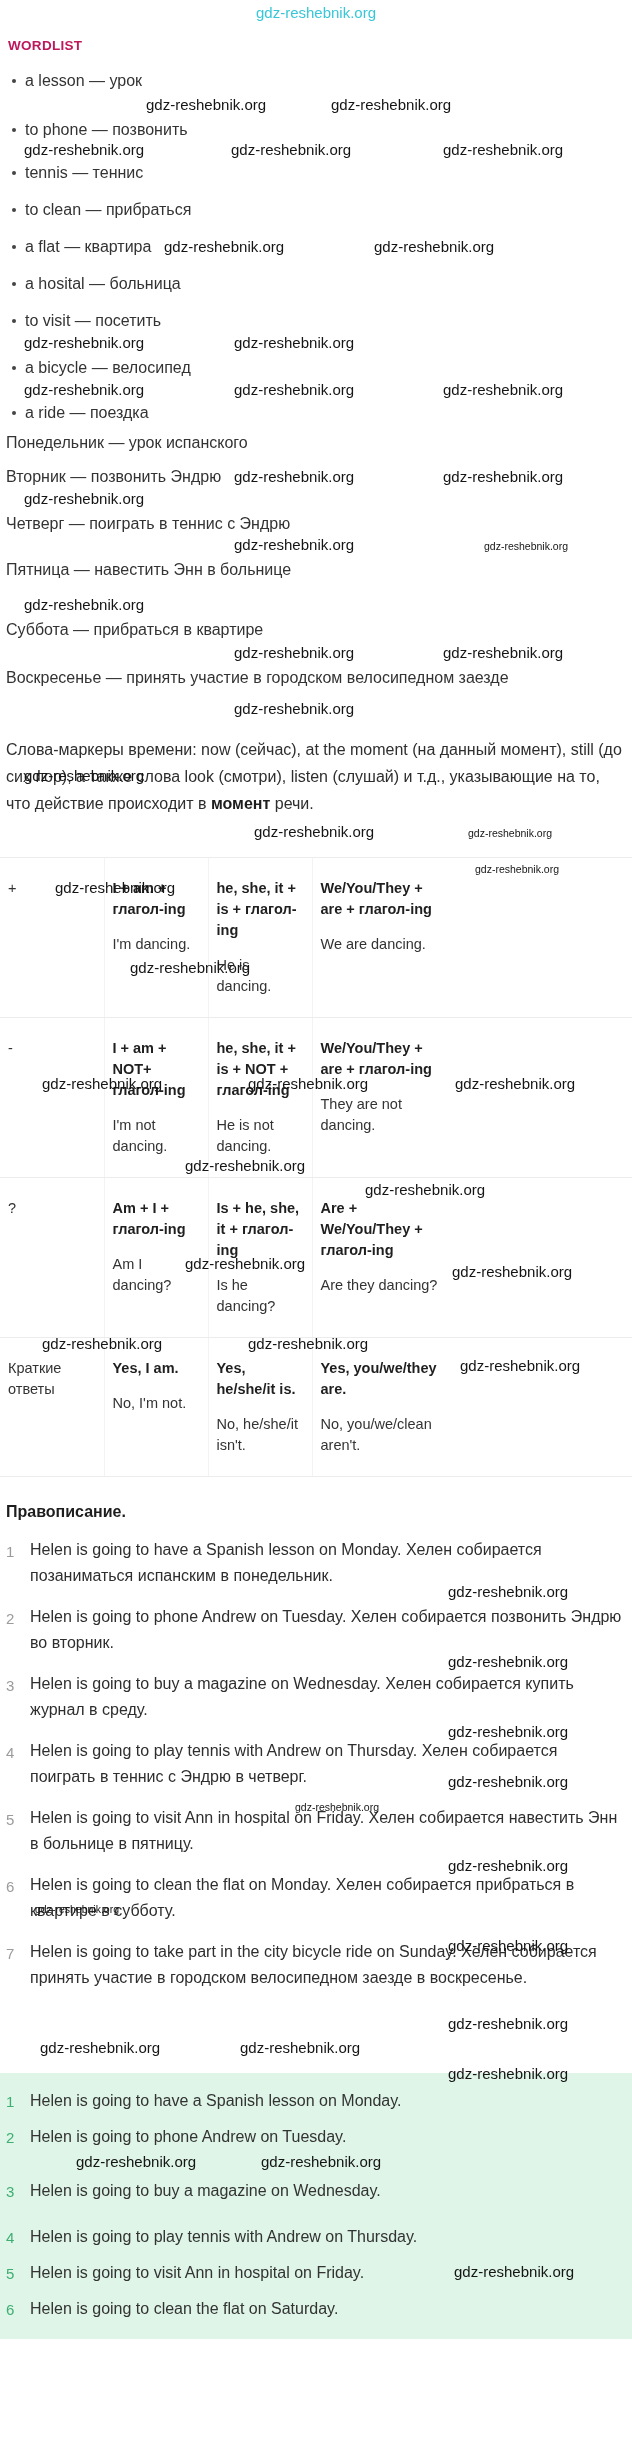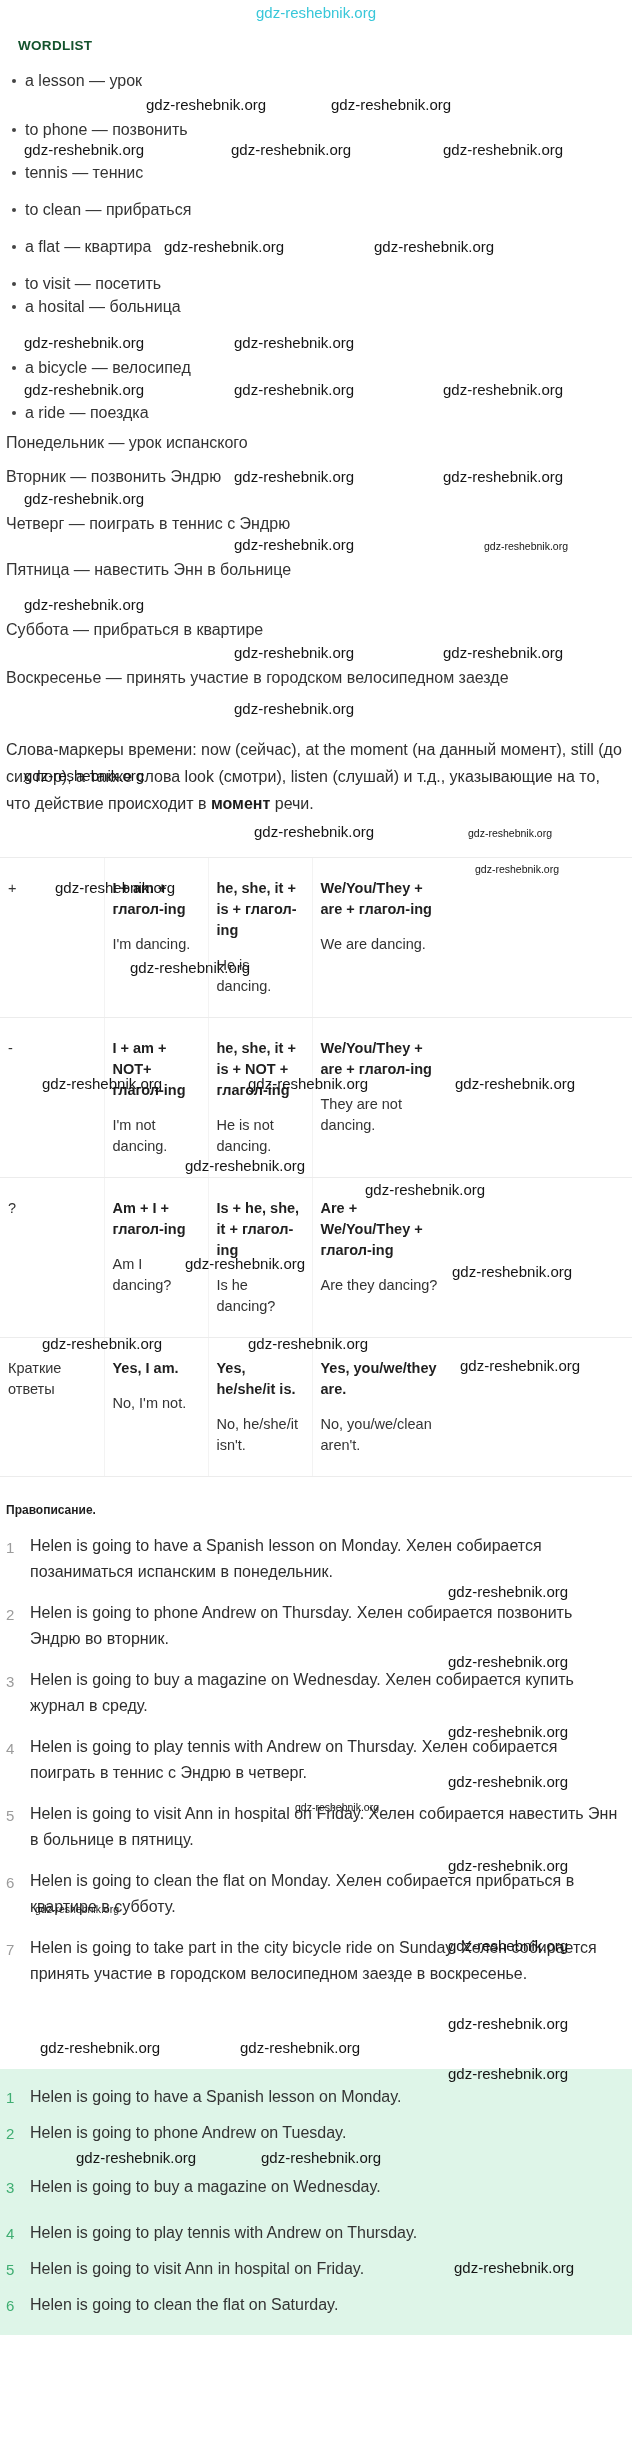--- a/index.html
+++ b/index.html
@@ -12,21 +12,21 @@
   }
   .pad { padding-left: 6px; padding-right: 6px; position: relative; }
 
   
   .wm { position: absolute; top: 0; font-size: 15px; color: #151515; white-space: nowrap; z-index: 5; }
   .wm.small { font-size: 10.5px; }
   .wmline { position: relative; height: 22px; }
   .top-wm { display: block; text-align: center; color: #38c7d9; font-size: 15px; padding-top: 4px; height: 24px; cursor: pointer; }
 
   
-  .wordlist-title { font-size: 13.5px; font-weight: bold; color: #14532d; letter-spacing: .3px; margin: 14px 12px 18px; }
+  .wordlist-title { font-size: 13.5px; font-weight: bold; color: #be185d; letter-spacing: .3px; margin: 14px 2px 18px; }
   .bullet-item { position: relative; display: flex; align-items: flex-start; line-height: 20px; margin-bottom: 17px; }
   .bullet-item .dot { width: 4px; height: 4px; border-radius: 50%; background: #444; margin: 8px 9px 0 6px; flex: none; }
 
   
   .schedule-line { position: relative; line-height: 20px; margin-bottom: 14px; }
 
   
   .ex-header { display: flex; align-items: center; margin: 10px 0 6px; }
   .ex-title { font-size: 26px; font-weight: bold; color: #24243e; letter-spacing: .2px; }
   .nav-btn { display: inline-flex; align-items: center; gap: 6px; background: #e9edfc; color: #4d6af0;
@@ -46,21 +46,21 @@
                      padding: 20px 6px 20px 8px; vertical-align: top;
                      font-size: 14.5px; line-height: 21px; }
   table.grammar td + td { border-left: 1px solid #f3f3f3; }
   table.grammar td.filler { border-left: none; }
   .rlabel { color: #333; }
   .formula { font-weight: bold; color: #1f1f1f; margin-bottom: 14px; }
   .example { color: #333; }
 
   
   .spelling { position: relative; padding-bottom: 74px; margin-top: 26px; }
-  .spelling-title { font-weight: bold; font-size: 12px; color: #1d1d1d; margin-bottom: 16px; }
+  .spelling-title { font-weight: bold; font-size: 16px; color: #1d1d1d; margin-bottom: 16px; }
   .ex-item { display: flex; gap: 10px; line-height: 26px; margin-bottom: 15px; }
   .ex-item .num { color: #9b9b9b; font-size: 15px; width: 14px; flex: none; padding-top: 2px; }
   .ex-item .txt { color: #2e2e2e; }
 
   
   .answers { background: #def5e8; padding: 12px 0 14px; position: relative; }
   .answer-row { display: flex; gap: 10px; line-height: 21px; padding: 5px 0; margin: 0 6px 4px; position: relative; }
   .answer-row .num { color: #3fae72; font-size: 15px; width: 14px; flex: none; padding-top: 1px; }
   .answer-row .text { color: #333; }
   .answers .wmline { margin-left: 6px; }
@@ -97,27 +97,27 @@
   <div class="bullet-item">
     <span class="dot"></span>
     <span>to clean — прибраться</span>
   </div>
   <div class="bullet-item">
     <span class="dot"></span>
     <span>a flat — квартира</span>
     <span class="wm" style="left:158px">gdz-reshebnik.org</span>
     <span class="wm" style="left:368px">gdz-reshebnik.org</span>
   </div>
+  <div class="bullet-item">
+    <span class="dot"></span>
+    <span>a hosital — больница</span>
+  </div>
   <div class="bullet-item" style="margin-bottom:3px">
     <span class="dot"></span>
     <span>to visit — посетить</span>
-  </div>
-  <div class="bullet-item">
-    <span class="dot"></span>
-    <span>a hosital — больница</span>
   </div>
   <div class="wmline" style="margin-bottom:2px">
     <span class="wm" style="left:18px">gdz-reshebnik.org</span>
     <span class="wm" style="left:228px">gdz-reshebnik.org</span>
   </div>
   <div class="bullet-item" style="margin-bottom:3px">
     <span class="dot"></span>
     <span>a bicycle — велосипед</span>
   </div>
   <div class="wmline" style="margin-bottom:0">
@@ -276,21 +276,21 @@
 
 <section class="pad spelling">
   <div class="spelling-title">Правописание.</div>
 
   <div class="ex-item">
     <span class="num">1</span>
     <span class="txt">Helen is going to have a Spanish lesson on Monday. Хелен собирается позаниматься испанским в понедельник.</span>
   </div>
   <div class="ex-item">
     <span class="num">2</span>
-    <span class="txt">Helen is going to phone Andrew on Thursday. Хелен собирается позвонить Эндрю во вторник.</span>
+    <span class="txt">Helen is going to phone Andrew on Tuesday. Хелен собирается позвонить Эндрю во вторник.</span>
   </div>
   <div class="ex-item">
     <span class="num">3</span>
     <span class="txt">Helen is going to buy a magazine on Wednesday. Хелен собирается купить журнал в среду.</span>
   </div>
   <div class="ex-item">
     <span class="num">4</span>
     <span class="txt">Helen is going to play tennis with Andrew on Thursday. Хелен собирается поиграть в теннис с Эндрю в четверг.</span>
   </div>
   <div class="ex-item">

